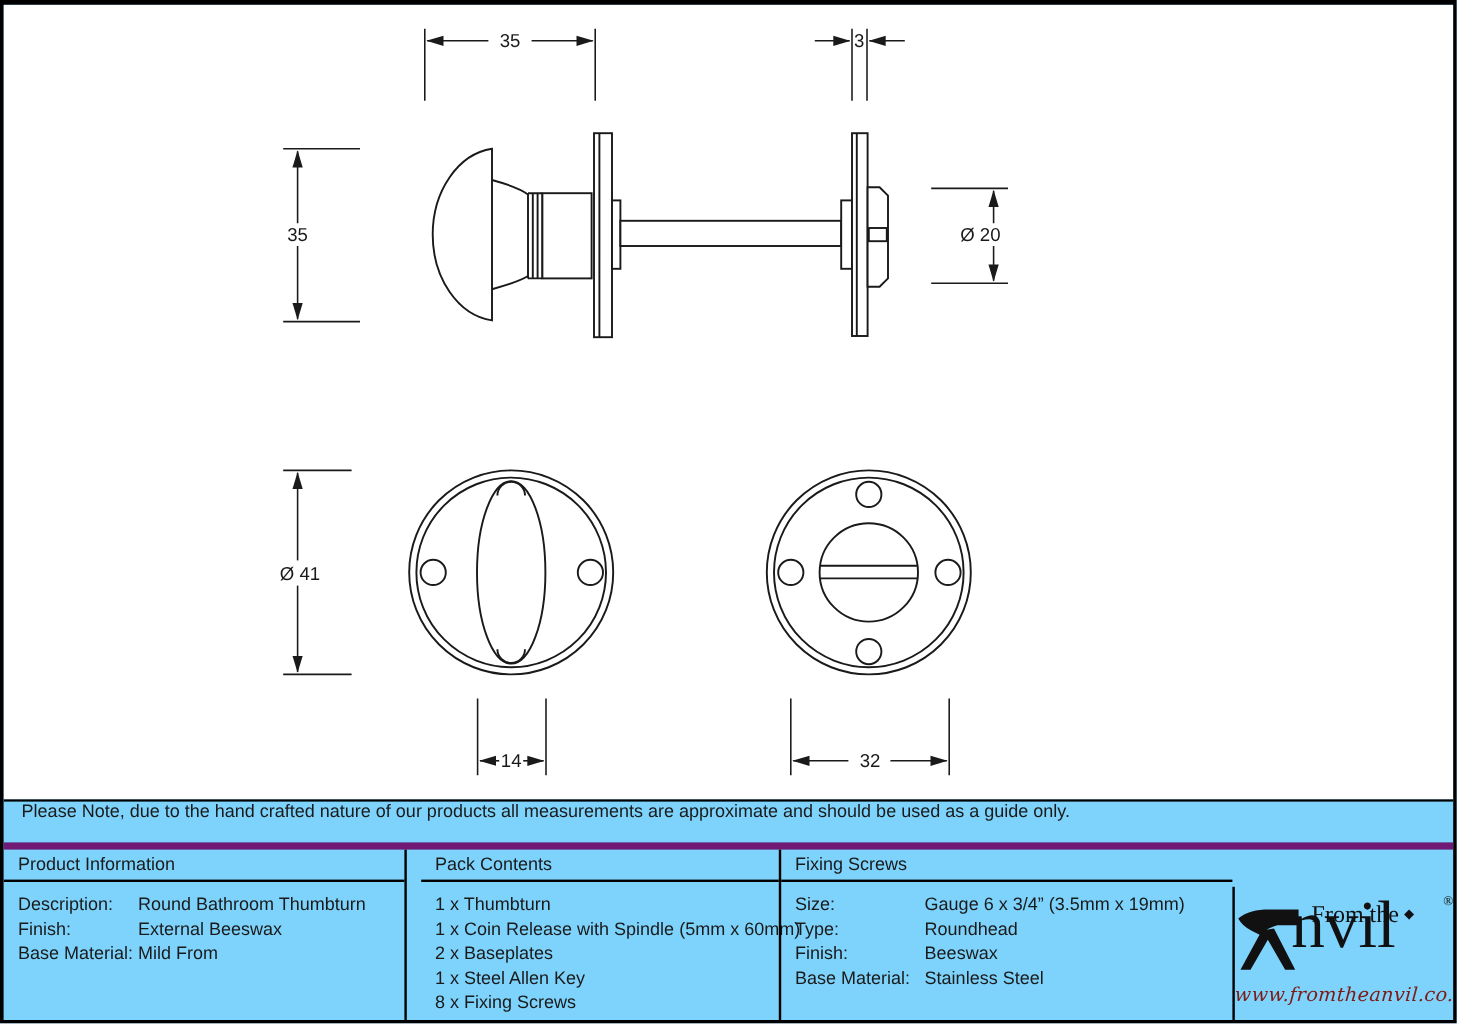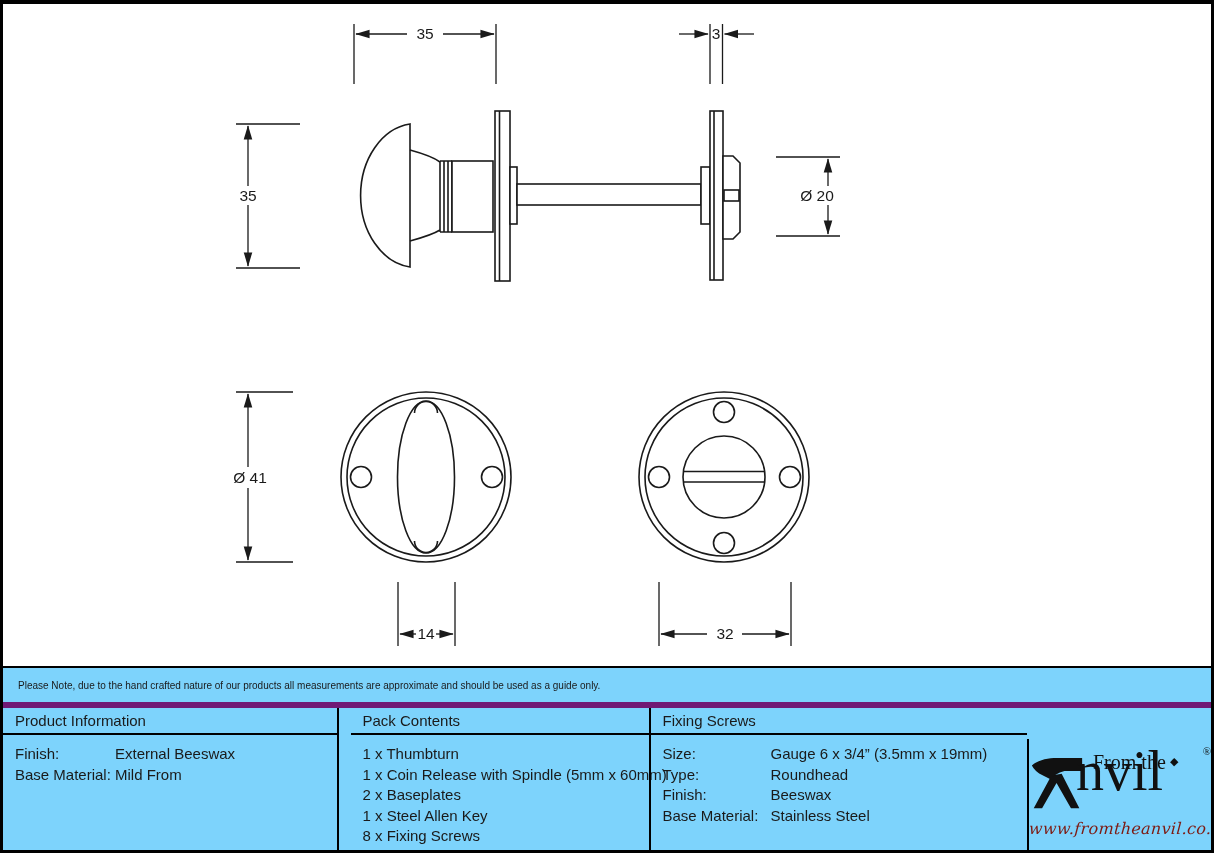--- a/index.html
+++ b/index.html
@@ -14,23 +14,23 @@
     color:#1a1a1a;
     overflow:hidden;
   }
   .drawing-area { height:662px; position:relative; background:#fff; }
   .drawing-area svg { display:block; }
   .dim-text { font-family:"Liberation Sans", sans-serif; font-size:15.5px; fill:#1a1a1a; }
 
   .note-bar {
     border-top:2px solid #000;
     height:36px; flex:0 0 36px;
-    display:flex; align-items:center;
+    display:flex; align-items:flex-start;
     padding:0 15px;
-    font-size:10px;
+    font-size:15px;
   }
 
   .spec-table { border-top:6px solid #701a75; flex:1; display:flex; }
   .col { display:flex; flex-direction:column; }
   .col + .col { border-left:2px solid #000; }
   .col-product { width:349px; }
   .col-pack    { width:312px;padding-left:12px; }
   .col-screws  { width:396px; }
   .col-logo    { flex:1; align-items:flex-end; justify-content:center;margin-top:31px; }
   .col-header {
@@ -175,20 +175,24 @@
   <div class="note-bar">
     <span>Please Note, due to the hand crafted nature of our products all measurements are approximate and should be used as a guide only.</span>
   </div>
 
   <div class="spec-table">
 
     <div class="col col-product">
       <div class="col-header">Product Information</div>
       <div class="col-body">
         <div class="kv-row">
+          <span class="kv-label">Description:</span>
+          <span class="kv-value">Round Bathroom Thumbturn</span>
+        </div>
+        <div class="kv-row">
           <span class="kv-label">Finish:</span>
           <span class="kv-value">External Beeswax</span>
         </div>
         <div class="kv-row">
           <span class="kv-label">Base Material:</span>
           <span class="kv-value">Mild From</span>
         </div>
       </div>
     </div>
 

